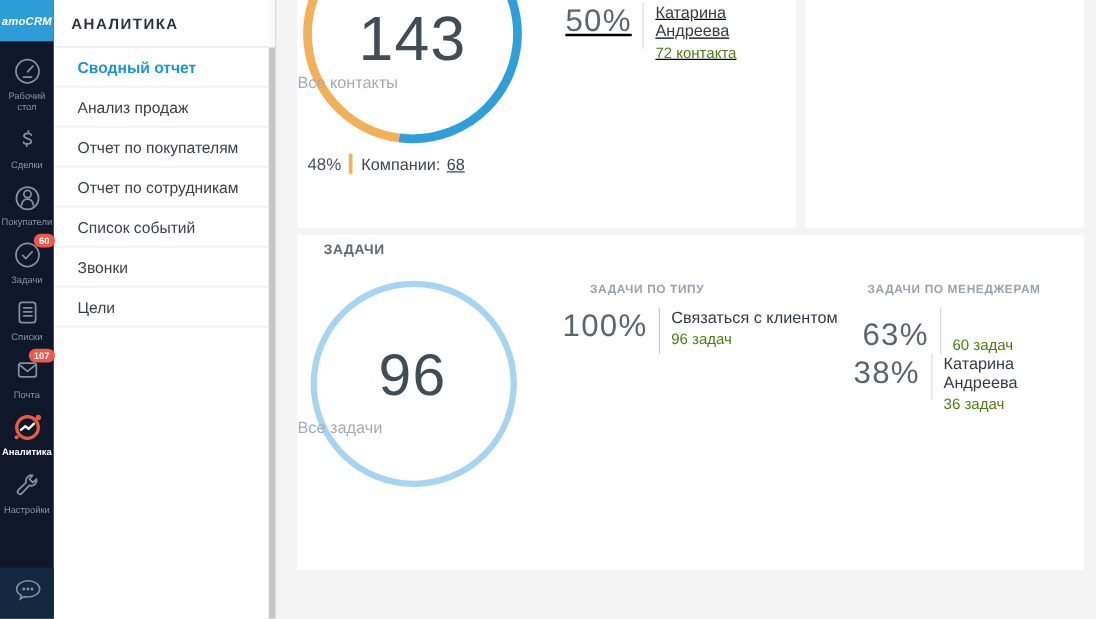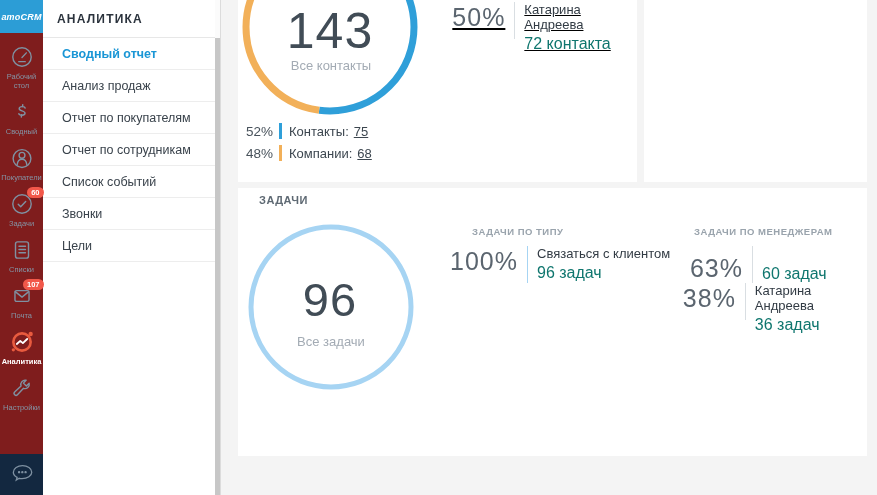--- a/index.html
+++ b/index.html
@@ -1,20 +1,20 @@
 <!DOCTYPE html>
 <html><head>
 <meta charset="utf-8">
 <style>
   * { margin:0; padding:0; box-sizing:border-box; }
   html,body { width:877px; height:495px; overflow:hidden; }
   body { font-family:"Liberation Sans","DejaVu Sans",sans-serif; background:#f4f4f4; position:relative; }
 
   
-  .rail { position:absolute; left:0; top:0; width:43px; height:495px; background:#7f1d1d; z-index:5; }
+  .rail { position:absolute; left:0; top:0; width:43px; height:495px; background:#0f172a; z-index:5; }
   .rail-logo { width:43px; height:33px; background:#2c9dd6; color:#fff; font-size:9px; font-style:italic; font-weight:bold; display:flex; align-items:center; justify-content:center; letter-spacing:.2px; cursor:pointer; }
   .rail-items { position:absolute; top:38px; left:0; width:43px; padding-top:6px; display:flex; flex-direction:column; align-items:center; }
   .rail-item { display:flex; flex-direction:column; align-items:center; margin-bottom:9px; cursor:pointer; width:43px; }
   .rail-ico { position:relative; width:26px; height:26px; margin-bottom:2px; display:flex; align-items:center; justify-content:center; }
   .rail-ico svg { stroke:#7f91a2; fill:none; stroke-width:1.3; stroke-linecap:round; stroke-linejoin:round; }
   .rail-label { font-size:7.5px; line-height:9px; color:#8495a6; text-align:center; width:42px; }
   .rail-item.active .rail-label { color:#ffffff; font-weight:bold; }
   .badge { position:absolute; top:-4px; right:-9px; background:#f2584a; color:#fff; font-size:7.5px; font-weight:bold; line-height:11px; padding:0 4px; border-radius:8px; }
   .rail-chat { position:absolute; bottom:0; left:0; width:43px; height:41px; background:#132840; display:flex; align-items:center; justify-content:center; cursor:pointer; }
   .rail-chat svg { stroke:#7f91a2; fill:none; stroke-width:1.2; stroke-linecap:round; }
@@ -32,37 +32,37 @@
   
   .main { position:absolute; left:222px; top:0; right:0; height:495px; background:#f4f4f4; }
   .panel { position:absolute; background:#fff; }
   .panel-contacts { left:16px; top:0; width:399px; height:182px; overflow:hidden; }
   .panel-empty { left:422px; top:0; width:223px; height:182px; }
   .panel-tasks { left:16px; top:188px; width:629px; height:268px; }
 
   .big-num { position:absolute; left:0; width:184px; text-align:center; font-weight:300; color:#414c56; letter-spacing:1px; }
   .num-143 { top:2px; font-size:50px; }
   .num-96 { top:84px; font-size:47px; }
-  .circle-sub { position:absolute; left:0; width:186px; text-align:center; font-size:13px; color:#a3abb4; }
+  .circle-sub { position:absolute; left:0; width:186px; font-size:13px; color:#a3abb4; }
   .sub-contacts { top:58px; }
   .sub-tasks { top:146px; }
 
   .legend { position:absolute; left:5px; top:120px; }
   .legend-row { display:flex; align-items:center; height:22px; }
   .legend-pct { width:30px; text-align:right; font-size:13.5px; color:#48525b; }
   .legend-bar { width:3px; height:16px; margin-left:6px; }
   .legend-label { margin-left:7px; font-size:13px; color:#3c464f; }
   .legend-link { margin-left:5px; font-size:13px; color:#3c464f; text-decoration:underline; cursor:pointer; }
 
   .stat-row { position:absolute; display:flex; align-items:flex-start; }
   .stat-pct { text-align:right; font-size:25px; font-weight:300; color:#5b656f; letter-spacing:1px; line-height:30px; }
   .stat-div { width:1px; height:37px; margin:0 9px; background:#d9dee2; }
   .stat-div.blue { background:#a6d4f3; }
   .stat-name { font-size:13px; color:#323b44; line-height:15px; }
-  .stat-sub { font-size:16px; color:#0f766e; margin-top:3px; }
+  .stat-sub { font-size:12px; color:#4d7c0f; margin-top:3px; }
 
   .section-title { position:absolute; left:21px; top:6px; font-size:11px; font-weight:bold; letter-spacing:.5px; color:#5e6973; }
   .col-header { position:absolute; font-size:9.5px; font-weight:bold; letter-spacing:.5px; color:#99a3ac; }
 
   .donut-svg, .ring-svg { position:absolute; }
 </style>
 </head>
 <body>
 
 <div class="rail">
@@ -82,21 +82,21 @@
     </div>
 
     <div class="rail-item">
       <span class="rail-ico">
         <svg width="26" height="26" viewBox="0 0 24 24">
             <path d="M14.9 8.4c-.3-1.8-5.3-1.9-5.5.4-.3 2.6 5.7 1.8 5.4 4.5-.2 2.2-5.4 2.1-5.7.2"></path>
             <line x1="12.7" y1="5.2" x2="12.5" y2="7"></line>
             <line x1="11.6" y1="14.6" x2="11.4" y2="16.6"></line>
           </svg>
       </span>
-      <span class="rail-label">Сводный</span>
+      <span class="rail-label">Сделки</span>
     </div>
 
     <div class="rail-item">
       <span class="rail-ico">
         <svg width="26" height="26" viewBox="0 0 24 24">
             <circle cx="12" cy="12.5" r="8.2"></circle>
             <circle cx="12" cy="9.5" r="2.7"></circle>
             <path d="M7.6 17.8c.4-3 2-4.6 4.4-4.6s4 1.6 4.4 4.6"></path>
           </svg>
       </span>
@@ -193,26 +193,20 @@
       <g transform="rotate(-90 100 100)">
         <circle cx="100" cy="100" r="84" fill="none" stroke="#2f9fd9" stroke-width="7" stroke-dasharray="274.45 527.8"></circle>
         <circle cx="100" cy="100" r="84" fill="none" stroke="#f2b059" stroke-width="7" stroke-dasharray="253.35 527.8" stroke-dashoffset="-274.45"></circle>
       </g>
     </svg>
     <div class="big-num num-143">143</div>
     <div class="circle-sub sub-contacts">Все контакты</div>
 
     <div class="legend">
       <div class="legend-row">
-        <span class="legend-pct">52%</span>
-        <span class="legend-bar" style="background:#2f9fd9;"></span>
-        <span class="legend-label">Контакты:</span>
-        <span class="legend-link">75</span>
-      </div>
-      <div class="legend-row">
         <span class="legend-pct">48%</span>
         <span class="legend-bar" style="background:#f2b059;"></span>
         <span class="legend-label">Компании:</span>
         <span class="legend-link">68</span>
       </div>
     </div>
 
     <div class="stat-row" style="left:170px; top:2px;text-decoration:underline;">
       <div class="stat-pct" style="width:103px;">50%</div>
       <div class="stat-div"></div>

